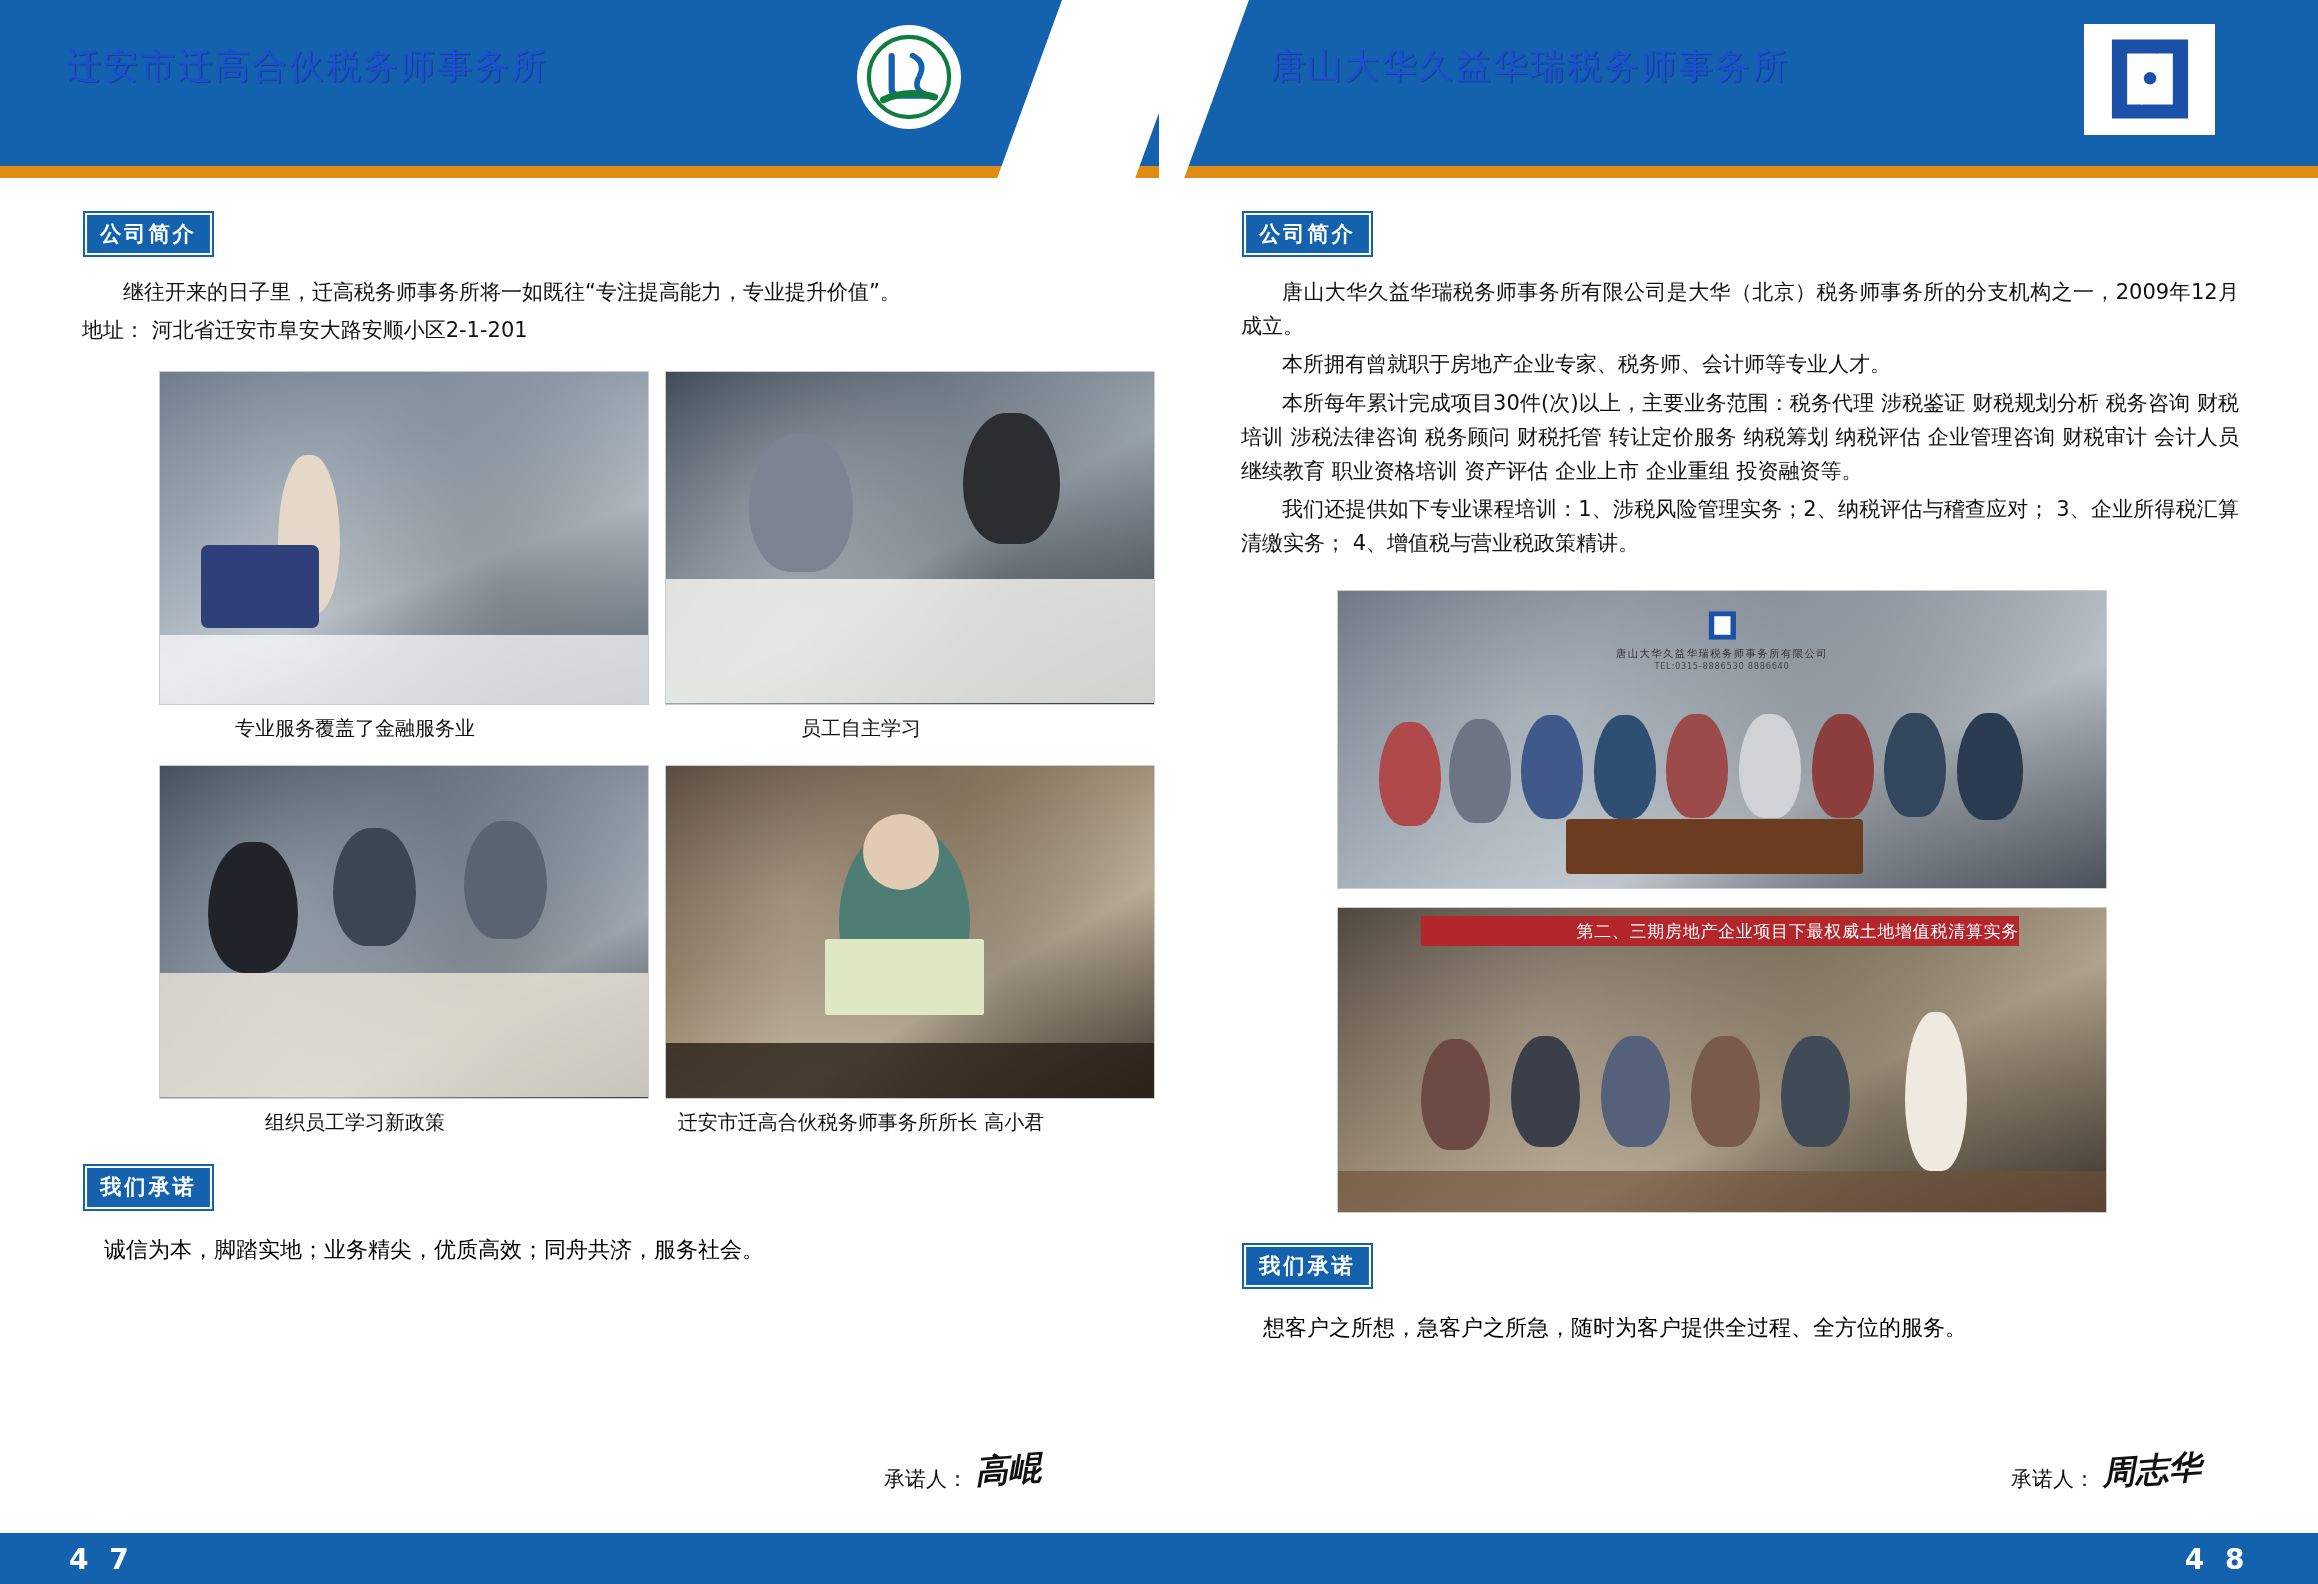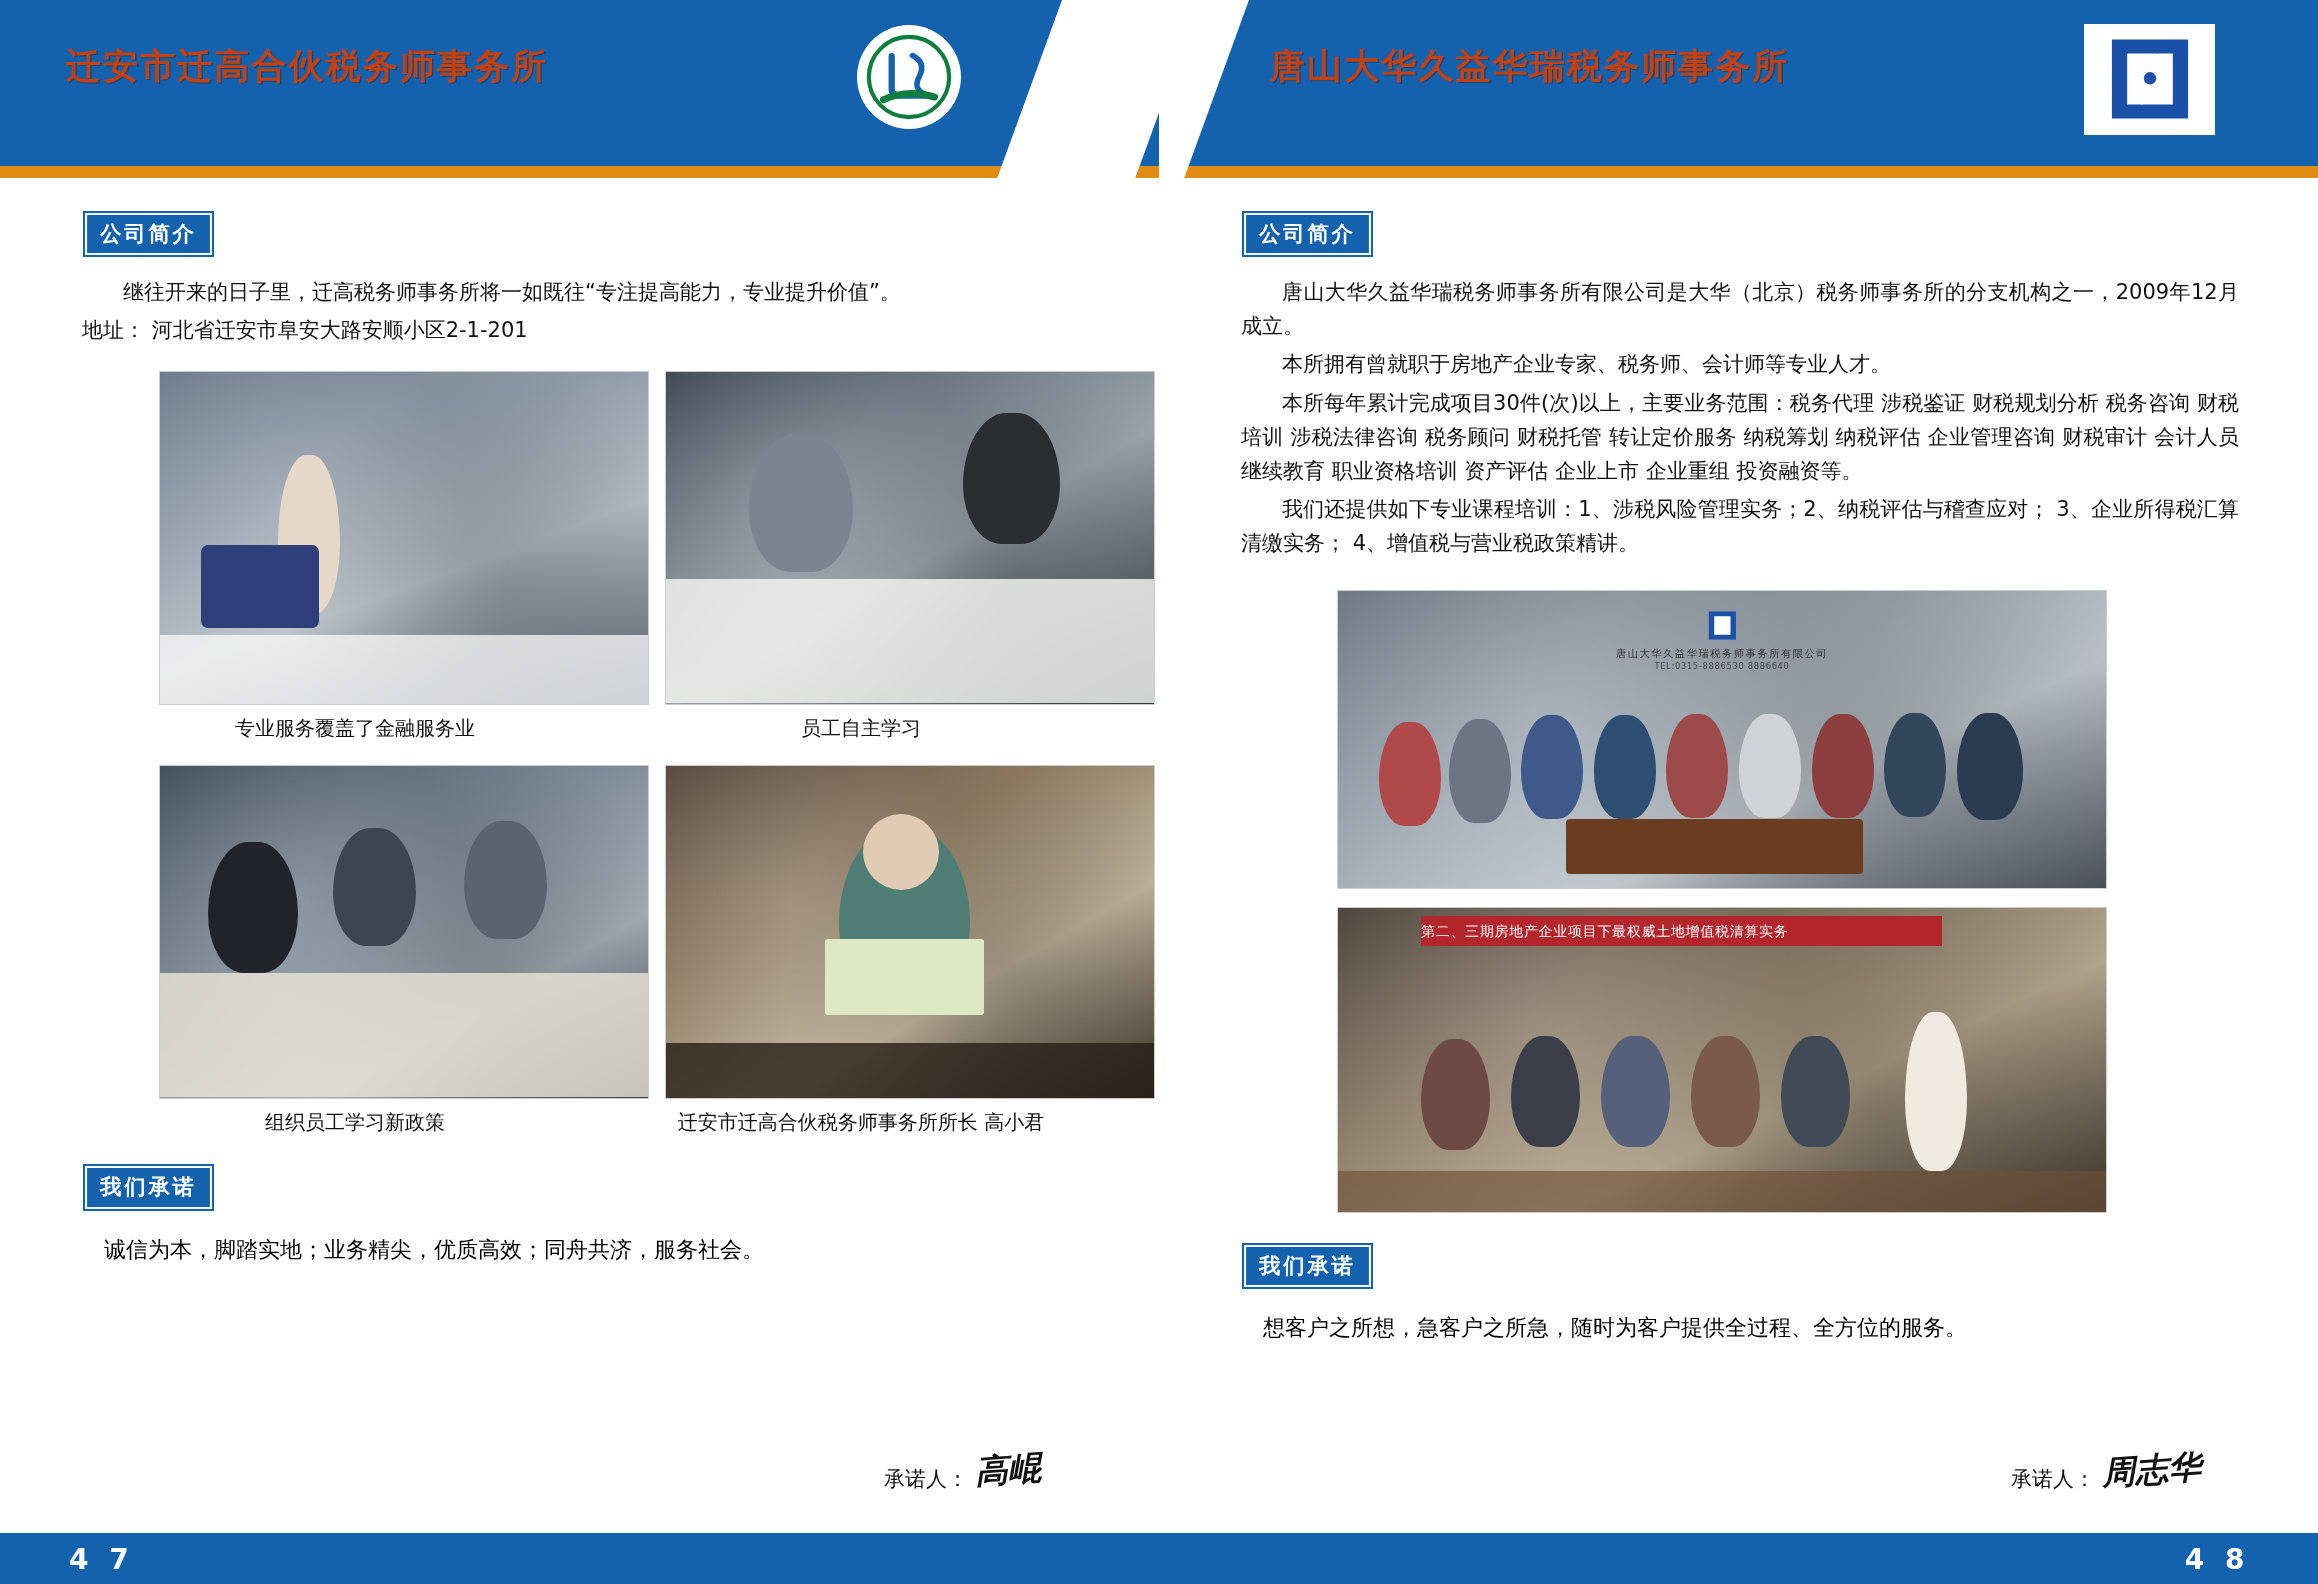--- a/index.html
+++ b/index.html
@@ -26,21 +26,21 @@
   .wedge-left{
     position:absolute;top:0;right:0;width:138px;height:178px;background:#ffffff;
     transform:skewX(-20deg);transform-origin:top right;right:-41px;
   }
   .wedge-right{
     position:absolute;top:0;left:0;width:131px;height:178px;background:#ffffff;
     transform:skewX(-20deg);transform-origin:top left;left:-41px;
   }
   .hdr-title{
     position:absolute;top:43px;left:66px;
-    color:#c2410c;font-size:35px;font-weight:bold;letter-spacing:2.1px;
+    color:#1d4ed8;font-size:35px;font-weight:normal;letter-spacing:2.1px;
     font-family:"DejaVu Sans","Liberation Sans",sans-serif;
     text-shadow:1.4px 1.4px 0 rgba(0,0,0,.25);
   }
   .page.right .hdr-title{left:111px;}
 
   .logo-circle{
     position:absolute;top:25px;left:857px;width:104px;height:104px;border-radius:50%;
     background:#ffffff;display:flex;align-items:center;justify-content:center;
   }
   .logo-circle svg{display:block;}
@@ -113,22 +113,22 @@
   .right-photos .photo{width:768px;height:297px;border:0.7px solid #ccc;}
   .right-photos .photo.second{margin-top:18px;height:304px;}
 
   .logo-band{
     position:absolute;top:18px;left:50%;transform:translateX(-50%);
     display:flex;flex-direction:column;align-items:center;color:#1b3f8f;
   }
   .logo-band .lb-title{font-size:10.4px;letter-spacing:1.4px;margin-top:5.5px;color:#333;}
   .logo-band .lb-tel{font-size:8.3px;letter-spacing:0.7px;color:#444;}
   .banner-red{
-    position:absolute;top:8.3px;left:83px;width:521px;height:30px;background:#b3262c;color:#fff;
-    font-size:14px;line-height:30px;text-align:left;letter-spacing:0.7px;overflow:hidden;white-space:nowrap;
+    position:absolute;top:8.3px;left:83px;width:598px;height:30px;background:#b3262c;color:#fff;
+    font-size:17px;line-height:30px;text-align:right;letter-spacing:0.7px;overflow:hidden;white-space:nowrap;
   }
 </style>
 </head>
 <body>
 
 <div class="spread">
 
   <div class="page left">
 
     <div class="header">

